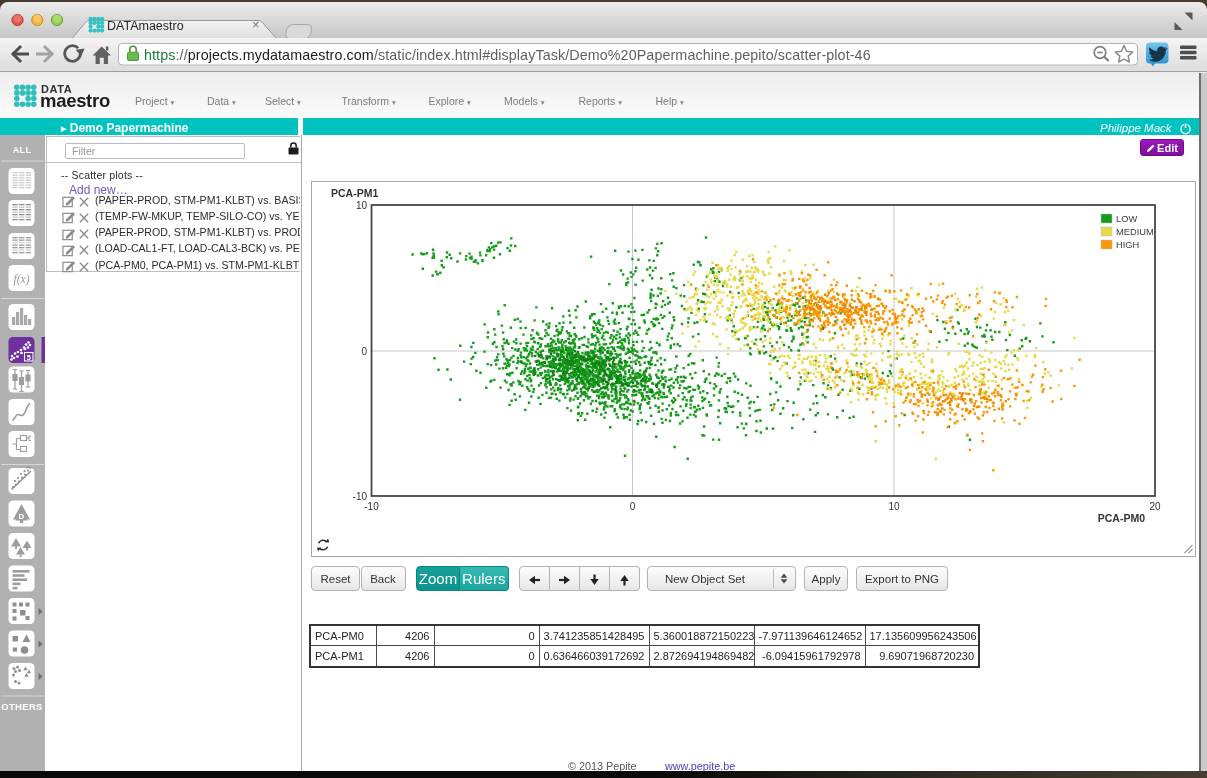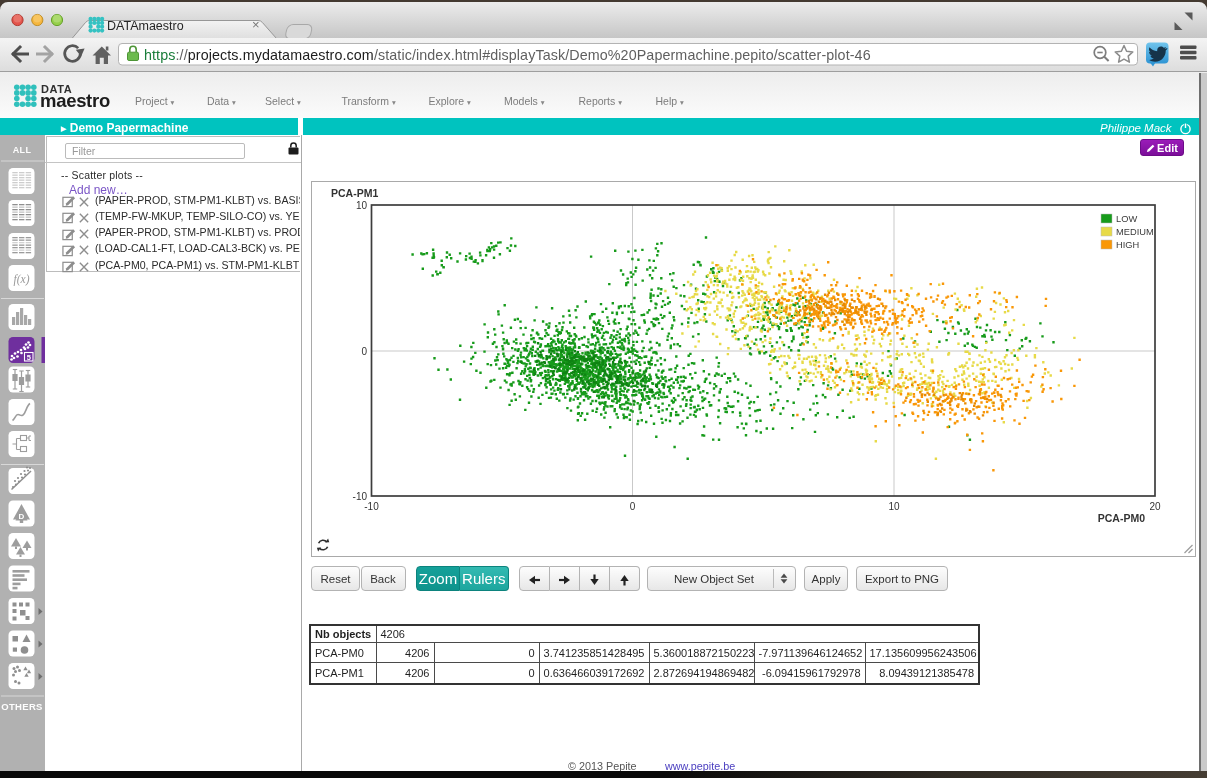--- a/index.html
+++ b/index.html
@@ -445,61 +445,57 @@
         <path d="M6 1.8 L12 6 L6 10.2 z" fill="#222"></path>
       </svg></div>
     <div class="b abs ar" style="left:579.5px;top:566px;width:30px;border-radius:0;border-left:none"><svg width="13" height="12" viewBox="0 0 13 12" style="vertical-align:middle">
         <path d="M6.5 0.5 V6" stroke="#222" stroke-width="2.2" fill="none"></path>
         <path d="M2.3 5 L6.5 11 L10.7 5 z" fill="#222"></path>
       </svg></div>
     <div class="b abs ar" style="left:609.5px;top:566px;width:30.5px;border-radius:0 4px 4px 0;border-left:none"><svg width="13" height="12" viewBox="0 0 13 12" style="vertical-align:middle">
         <path d="M6.5 11.5 V6" stroke="#222" stroke-width="2.2" fill="none"></path>
         <path d="M2.3 7 L6.5 1 L10.7 7 z" fill="#222"></path>
       </svg></div>
-    <div class="b abs" style="left:647px;top:566px;width:149px;text-align:left;padding-left:26px;box-sizing:border-box">New Object Set
+    <div class="b abs" style="left:647px;top:566px;width:149px;text-align:left;padding-left:17px;box-sizing:border-box">New Object Set
       <svg style="position:absolute;right:0;top:0" width="22" height="23" viewBox="0 0 22 23">
         <line x1="0.5" y1="2" x2="0.5" y2="21" stroke="#bbb"></line>
         <path d="M11 6.5 l3.4 4.2 h-6.8 z" fill="#4a4a4a"></path>
         <path d="M11 16.5 l-3.4 -4.2 h6.8 z" fill="#4a4a4a"></path>
       </svg></div>
     <div class="b abs" style="left:804px;top:566px;width:44px;font-size:11.5px">Apply</div>
     <div class="b abs" style="left:856px;top:566px;width:92px;font-size:11.5px">Export to PNG</div>
 <div class="abs" style="left:309px;top:624px">
 <table style="border-collapse:collapse;font-size:11px;color:#1f1f1f;table-layout:fixed;width:669px">
 <colgroup>
           <col style="width:66px">
           <col style="width:58px">
           <col style="width:105px">
           <col style="width:110px">
           <col style="width:105px">
           <col style="width:111px">
           <col style="width:114px">
         </colgroup>
 <tbody>
-          <tr>
-<td style="font-weight:bold;height:14px">Nb objects</td>
-<td colspan="6" style="text-align:left">4206</td>
-</tr>
 <tr>
 <td style="height:17.3px">PCA-PM0</td>
             <td class="r">4206</td>
             <td class="r">0</td>
             <td class="r">3.741235851428495</td>
             <td class="r">5.360018872150223</td>
             <td class="r">-7.971139646124652</td>
             <td class="r">17.135609956243506</td>
 </tr>
 <tr>
 <td style="height:17.3px">PCA-PM1</td>
             <td class="r">4206</td>
             <td class="r">0</td>
             <td class="r">0.636466039172692</td>
             <td class="r">2.872694194869482</td>
             <td class="r">-6.09415961792978</td>
-            <td class="r">8.09439121385478</td>
+            <td class="r">9.69071968720230</td>
 </tr>
 </tbody>
       </table>
     </div>
 <div class="abs" style="left:568px;top:760px;font-size:10.8px;color:#555">© 2013 Pepite</div>
 <div class="abs" style="left:665px;top:760px;font-size:10.8px;color:#4b3fc0">www.pepite.be</div>
 <div class="abs" style="left:0;top:771px;width:1207px;height:7px;background:linear-gradient(90deg,#090909 55%,#2e2922 78%,#453d33)"></div>
 <div class="abs" style="left:1199px;top:73px;width:8px;height:698px;background:#cacaca"></div>
 <div class="abs" style="left:1199px;top:73px;width:2px;height:698px;background:#6e6e6e"></div>
 </div>

